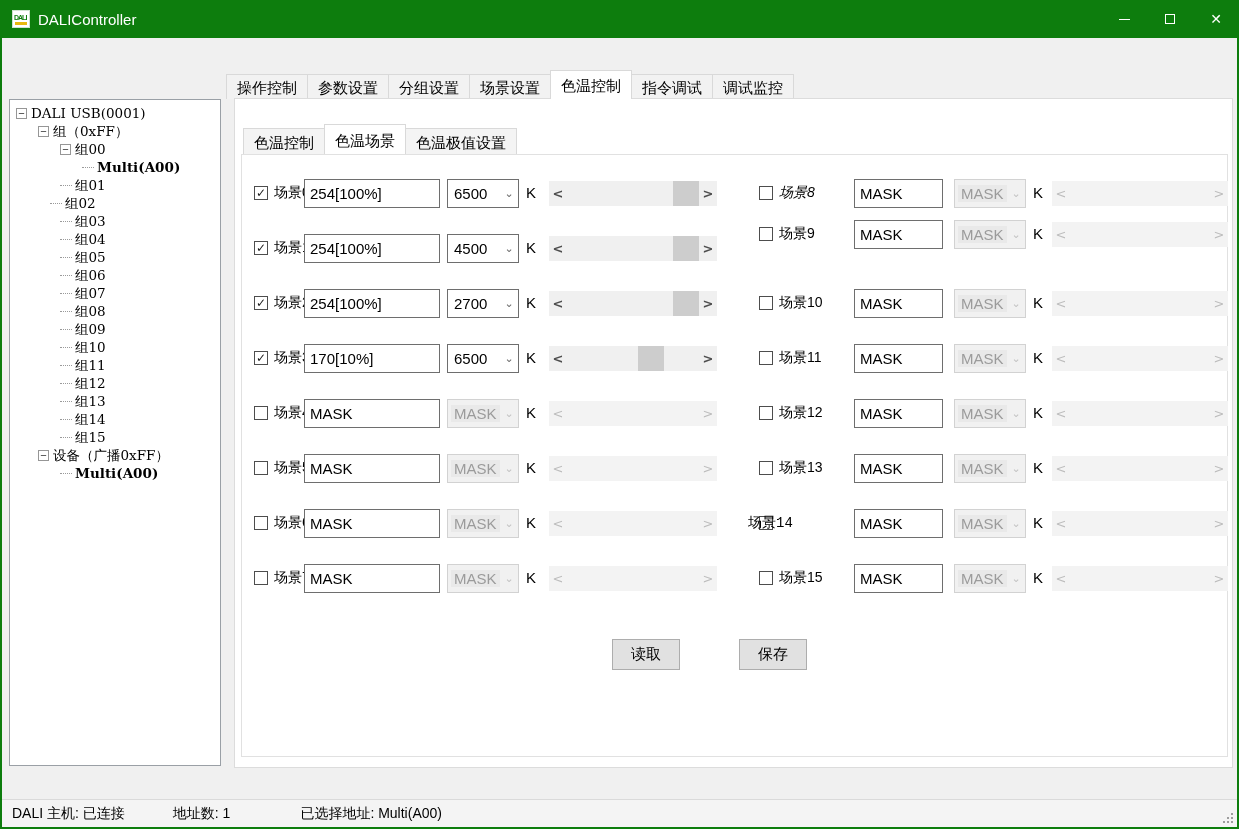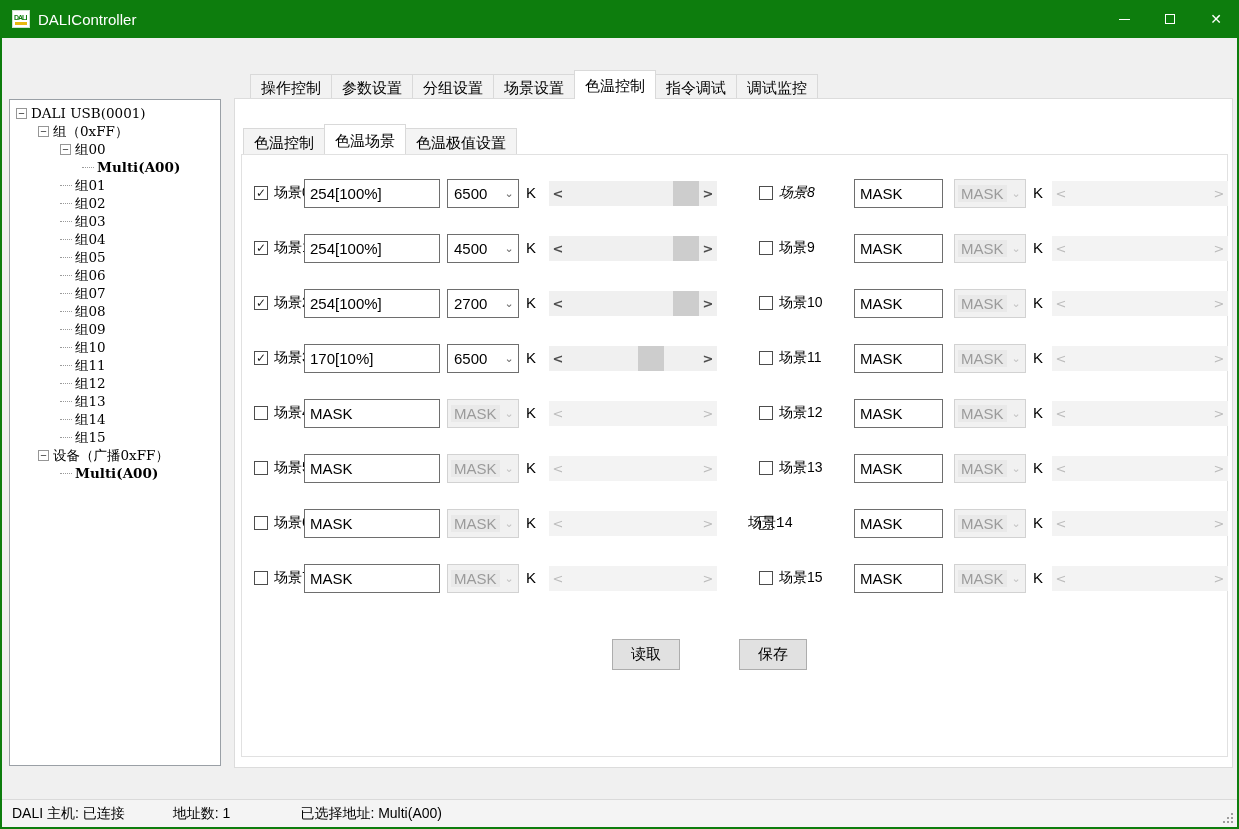--- a/index.html
+++ b/index.html
@@ -23,21 +23,21 @@
   .menu-item{font-size:14px;color:#111;padding:5px 12px;margin-right:8px;}
   
   .tree-panel{position:absolute;left:7px;top:99px;width:212px;height:667px;background:#ffffff;border:1px solid #9aa0a6;overflow:hidden;
     font-family:"DejaVu Serif","Liberation Serif",serif;font-size:13.5px;color:#000;padding-top:4px;}
   .tree-item{height:18px;line-height:18px;white-space:nowrap;display:flex;align-items:center;}
   .tree-expander{display:inline-flex;width:11px;height:11px;border:1px solid #969696;background:#fff;color:#333;
     font-size:11px;line-height:9px;align-items:center;justify-content:center;margin-right:4px;flex:none;font-family:"Liberation Sans",sans-serif;}
   .tree-stub{display:inline-block;width:12px;height:1px;border-bottom:1px dotted #9a9a9a;margin-right:3px;flex:none;}
   .tree-label.bold{font-weight:bold;}
   
-  .tabstrip{position:absolute;left:248px;top:73px;height:26px;display:flex;align-items:flex-end;}
+  .tabstrip{position:absolute;left:224px;top:73px;height:26px;display:flex;align-items:flex-end;}
   .tab{height:25px;padding:3px 10px 0 10px;font-size:15px;color:#000;background:#f2f2f2;border:1px solid #d9d9d9;border-bottom:none;margin-right:-1px;display:flex;align-items:center;}
   .tab.selected{background:#ffffff;height:29px;margin-top:-4px;position:relative;z-index:3;border-color:#d9d9d9;}
   .tabpage{position:absolute;left:232px;top:98px;width:999px;height:670px;background:#ffffff;border:1px solid #dcdcdc;}
   
   .subtabstrip{position:absolute;left:8px;top:28px;height:27px;display:flex;align-items:flex-end;}
   .subtab{height:26px;padding:3px 10px 0 10px;font-size:15px;color:#000;background:#f4f4f4;border:1px solid #d9d9d9;border-bottom:none;margin-right:-1px;display:flex;align-items:center;}
   .subtab.selected{background:#fff;height:30px;margin-top:-4px;z-index:3;position:relative;}
   .subtabpage{position:absolute;left:6px;top:55px;width:987px;height:603px;background:#fff;border:1px solid #e1e1e1;}
   
   .scene-row{position:absolute;height:29px;}
@@ -113,21 +113,21 @@
         <span class="tree-label">组00</span>
       </div>
       <div class="tree-item" style="padding-left: 72px;">
         <span class="tree-stub"></span>
         <span class="tree-label bold">Multi(A00)</span>
       </div>
       <div class="tree-item" style="padding-left: 50px;">
         <span class="tree-stub"></span>
         <span class="tree-label">组01</span>
       </div>
-      <div class="tree-item" style="padding-left: 50px;">
+      <div class="tree-item" style="padding-left: 40px;">
         <span class="tree-stub"></span>
         <span class="tree-label">组02</span>
       </div>
       <div class="tree-item" style="padding-left: 50px;">
         <span class="tree-stub"></span>
         <span class="tree-label">组03</span>
       </div>
       <div class="tree-item" style="padding-left: 50px;">
         <span class="tree-stub"></span>
         <span class="tree-label">组04</span>
@@ -327,21 +327,21 @@
             <div class="combo disabled" style="left: 712px;">
               <span class="combo-val">MASK</span>
               <span class="combo-arrow">⌄</span>
             </div>
             <span class="k-label" style="left: 791px;">K</span>
             <div class="hscroll disabled" style="left: 810px; width: 176px;">
               <span class="arr left">&lt;</span>
               <span class="arr right">&gt;</span>
             </div>
           </div>
-          <div class="scene-row" style="top: 79px; left: 0px; width: 987px;">
+          <div class="scene-row" style="top: 65px; left: 0px; width: 987px;">
             <span class="cb" style="left: 517px;"></span>
             <span class="scene-label" style="left: 537px;">场景9</span>
             <div class="level-input" style="left: 612px; width: 89px;">MASK</div>
             <div class="combo disabled" style="left: 712px;">
               <span class="combo-val">MASK</span>
               <span class="combo-arrow">⌄</span>
             </div>
             <span class="k-label" style="left: 791px;">K</span>
             <div class="hscroll disabled" style="left: 810px; width: 176px;">
               <span class="arr left">&lt;</span>

